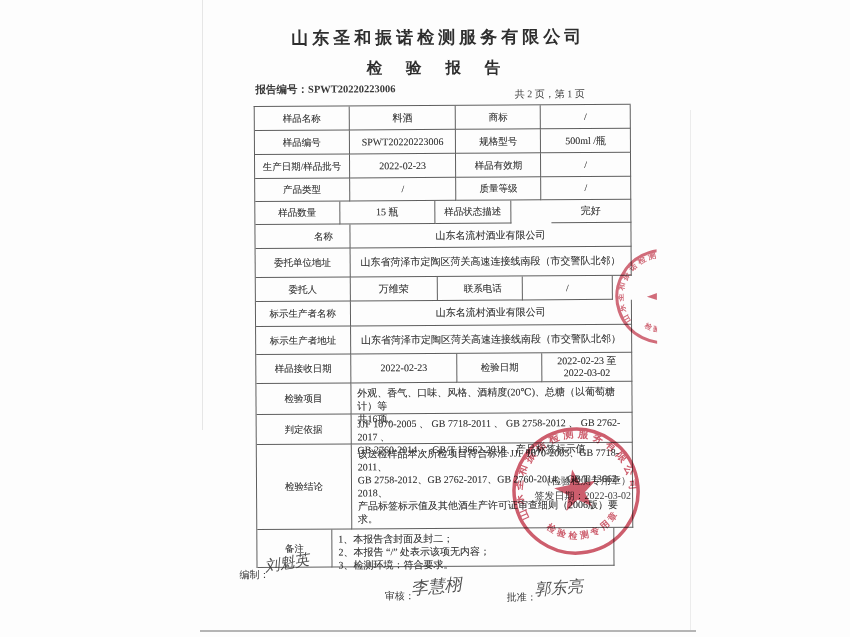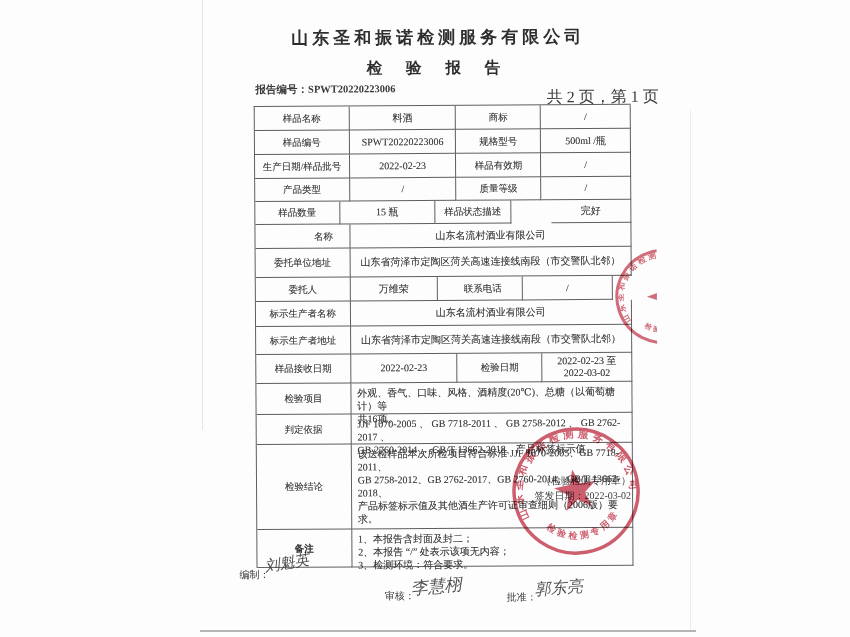--- a/index.html
+++ b/index.html
@@ -12,21 +12,21 @@
   .edge{position:absolute;background:#e6e6e6;}
   .edge.left{left:202px;top:0;width:1px;height:430px;}
   .edge.right{left:690px;top:110px;width:1px;height:520px;background:#ececec;}
   .edge.bottom{left:200px;top:630px;width:496px;height:2px;background:#8f8f8f;opacity:.65;}
 
   
   .hdr{position:absolute;left:205px;top:26px;width:470px;text-align:center;}
   .hdr .company{font-size:17px;font-weight:bold;letter-spacing:4px;color:#2e2e2e;}
   .hdr .title{margin-top:9px;font-size:15.5px;font-weight:bold;letter-spacing:10px;color:#2e2e2e;}
   .report-line{position:absolute;left:257px;top:82px;font-size:10.5px;font-weight:600;color:#3a3a3a;}
-  .pagination{position:absolute;left:528px;top:88px;width:132px;text-align:right;font-size:16px;color:#3a3a3a;}
+  .pagination{position:absolute;left:516px;top:88px;width:132px;text-align:left;font-size:10px;color:#3a3a3a;}
 
   
   .report-table{position:absolute;left:255px;top:105px;width:377px;
       border-top:1px solid #5f5f5f;border-left:1px solid #5f5f5f;box-sizing:border-box;}
   .t-row{display:flex;width:100%;}
   .t-cell{box-sizing:border-box;border-right:1px solid #5f5f5f;border-bottom:1px solid #5f5f5f;
       display:flex;align-items:center;justify-content:center;text-align:center;
       font-size:10px;line-height:12px;padding:1px 2px;color:#3a3a3a;
       text-shadow:0 0 .5px rgba(60,60,60,.45);}
   .t-cell.label{font-size:9.5px;letter-spacing:0;}
@@ -139,21 +139,21 @@
           <div class="t-cell para" style="width: 282px;">JJF 1070-2005 、 GB 7718-2011 、 GB 2758-2012 、 GB 2762-2017 、
 GB 2760-2014 、 GB/T 13662-2018、产品标签标示值</div>
         </div>
         <div class="t-row" style="height: 85px;">
           <div class="t-cell label" style="width: 95px;">检验结论</div>
           <div class="t-cell para" style="width: 282px;">该送检样品本次所检项目符合标准 JJF 1070-2005、GB 7718-2011、
 GB 2758-2012、GB 2762-2017、GB 2760-2014、GB/T 13662-2018、
 产品标签标示值及其他酒生产许可证审查细则（2006版）要求。</div>
         </div>
         <div class="t-row" style="height: 38px;">
-          <div class="t-cell label" style="width: 95px; font-weight: bold;">备注</div>
+          <div class="t-cell label" style="width: 75px;">备注</div>
           <div class="t-cell para" style="width: 282px;">1、本报告含封面及封二；
 2、本报告 “/” 处表示该项无内容；
 3、检测环境：符合要求。</div>
         </div>
       </div>
 
     <div class="seal-lines">
       <div>（检验检测专用章）</div>
       <div>签发日期：2022-03-02</div>
     </div>

